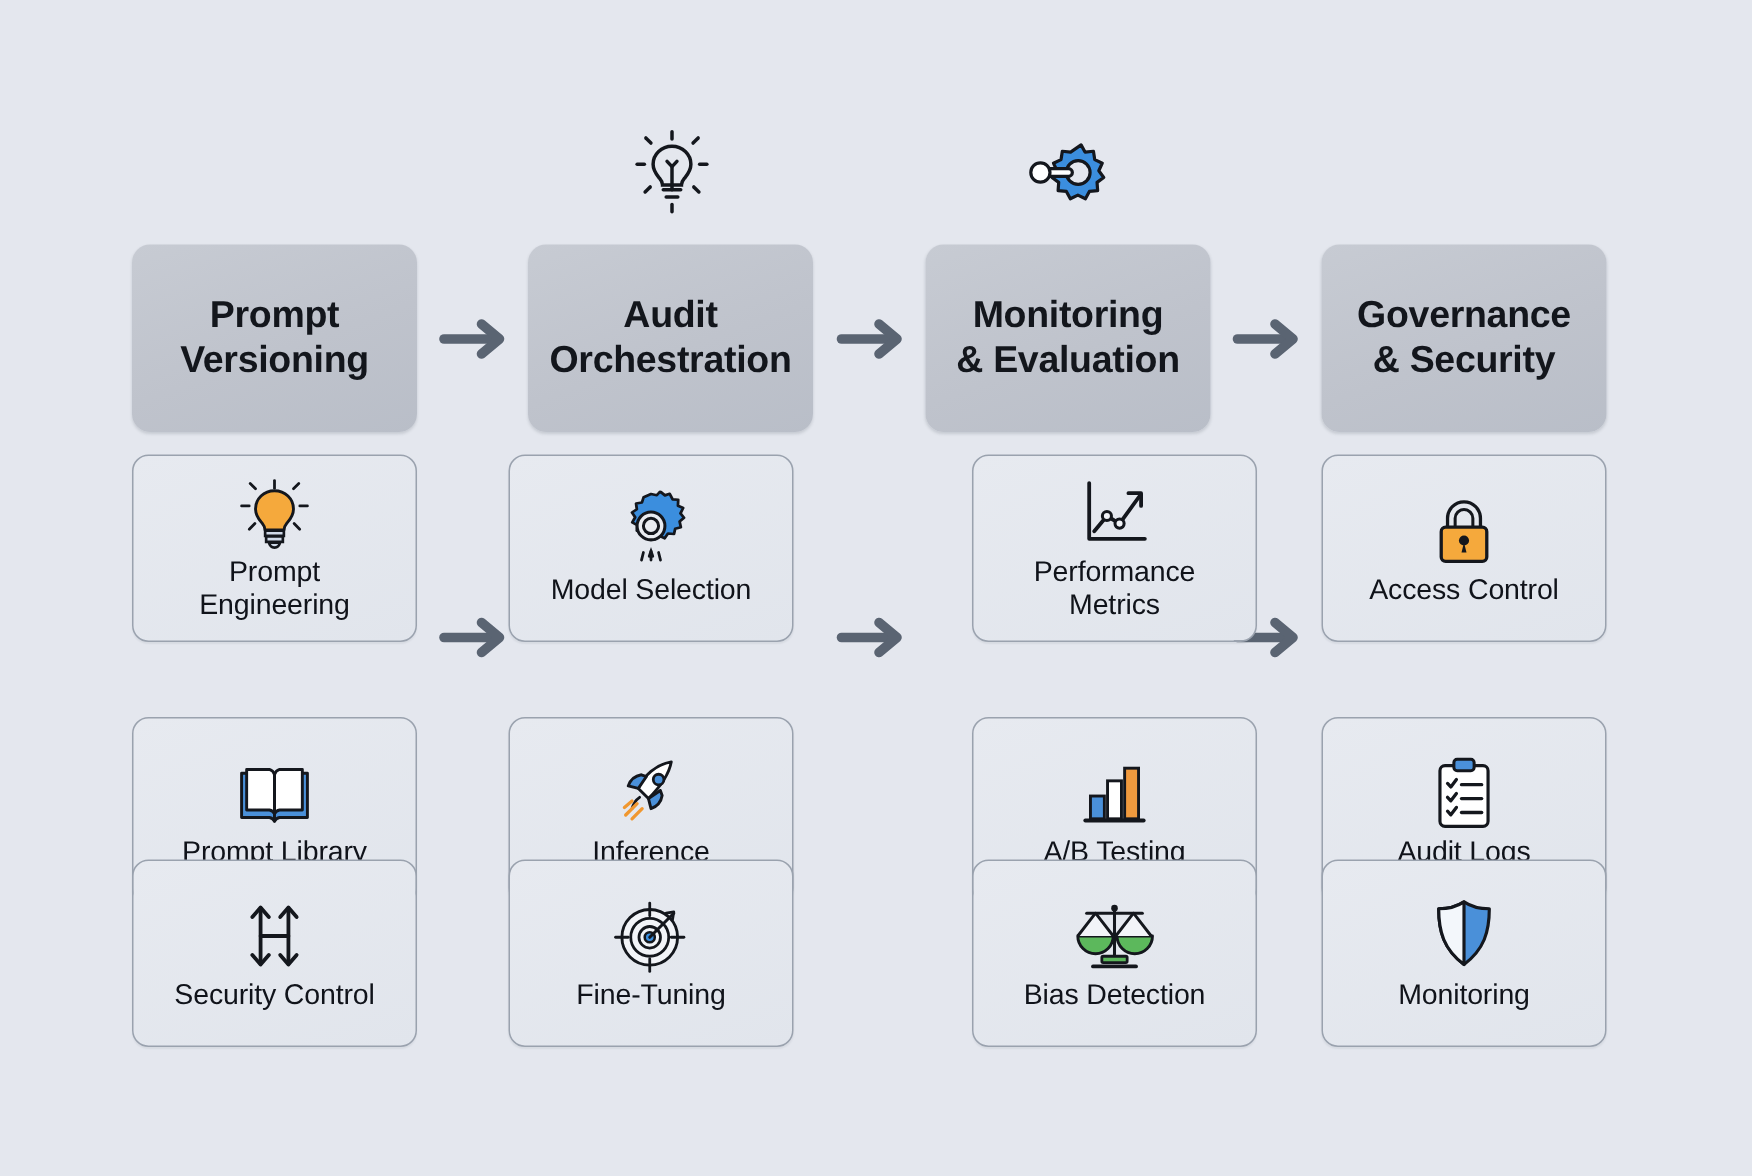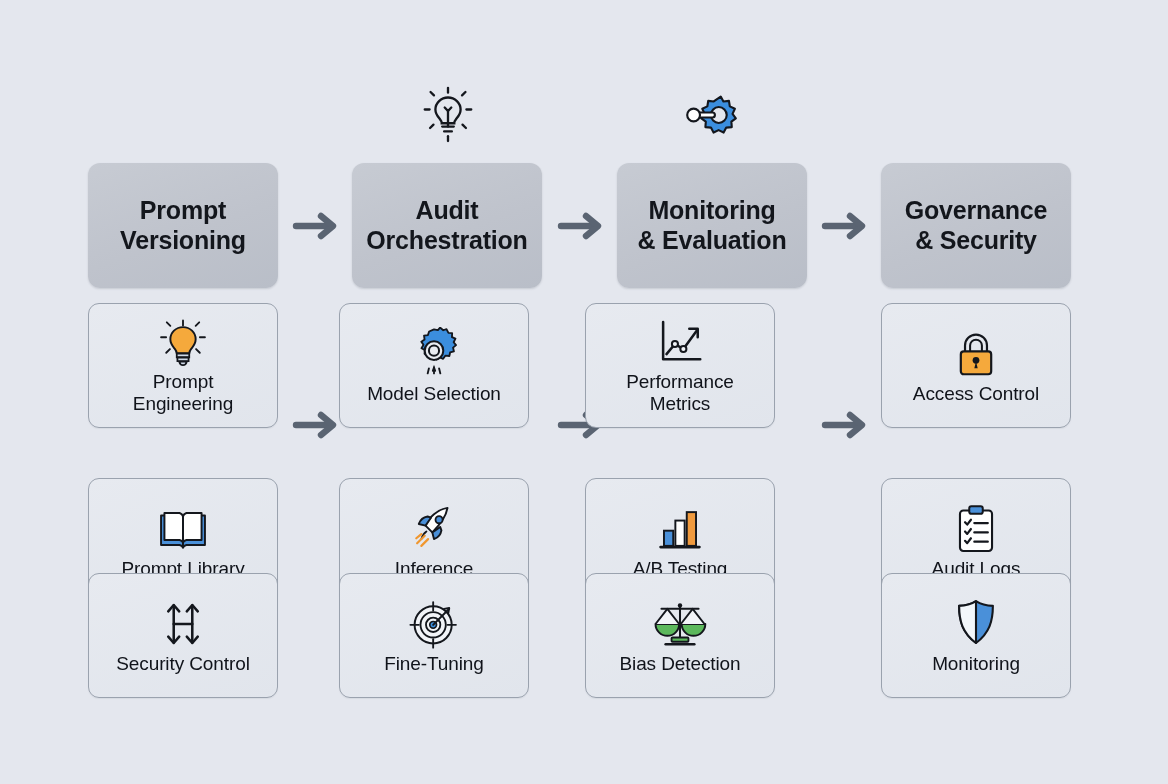--- a/index.html
+++ b/index.html
@@ -84,21 +84,21 @@
     font-size: 19px;
     color: #10131a;
     text-align: center;
     line-height: 1.15;
     letter-spacing: -0.1px;
     padding: 0 4px;
   }
   
   .col-0 { left: 88px; }
   .col-1 { left: 339px; justify-content: center; }
-  .col-2 { left: 585px; }
+  .col-2 { left: 648px; }
   .col-3 { left: 881px; }
   
   .row-0 { top: 303px; }
   .row-1 { top: 438px; margin-top: 40px; }
   .row-2 { top: 573px; }
 
   
   .card.two-line .cicon { margin-bottom: 0px; }
 
   

